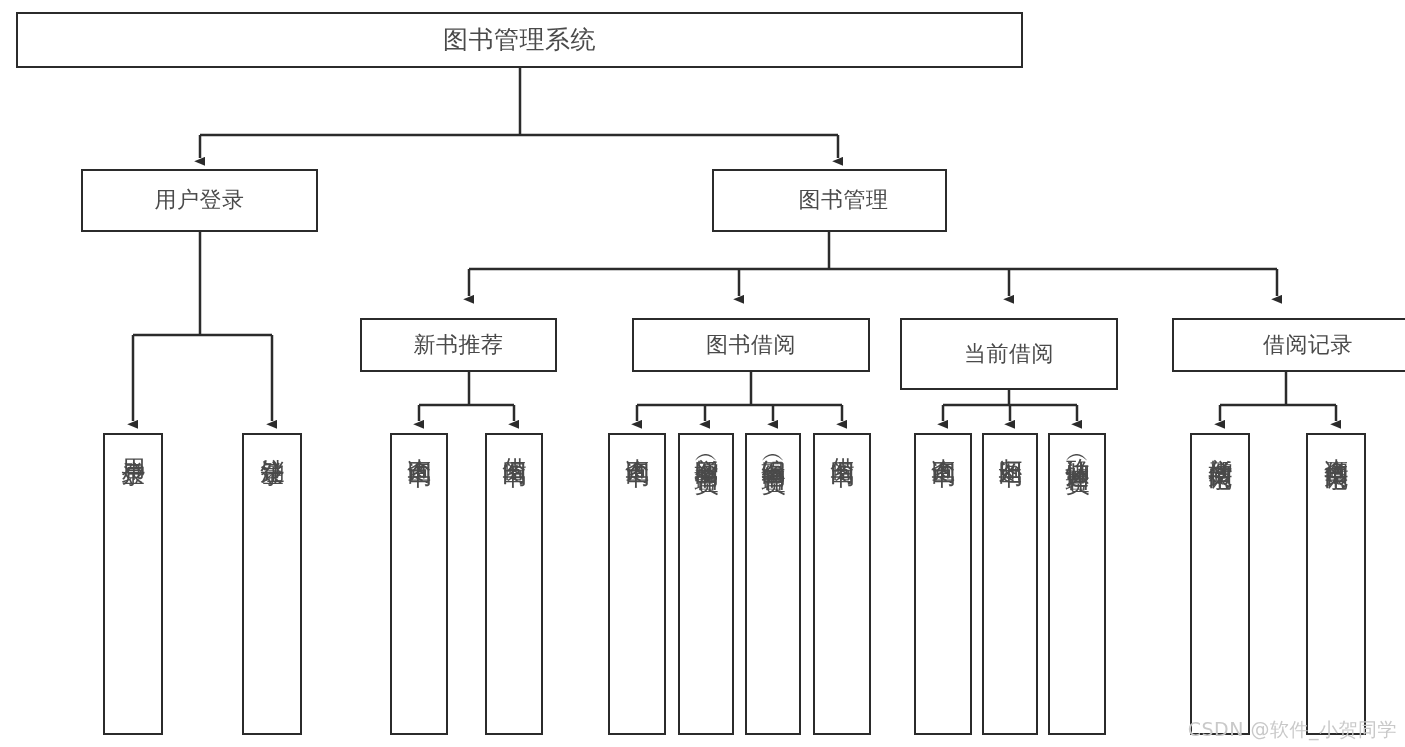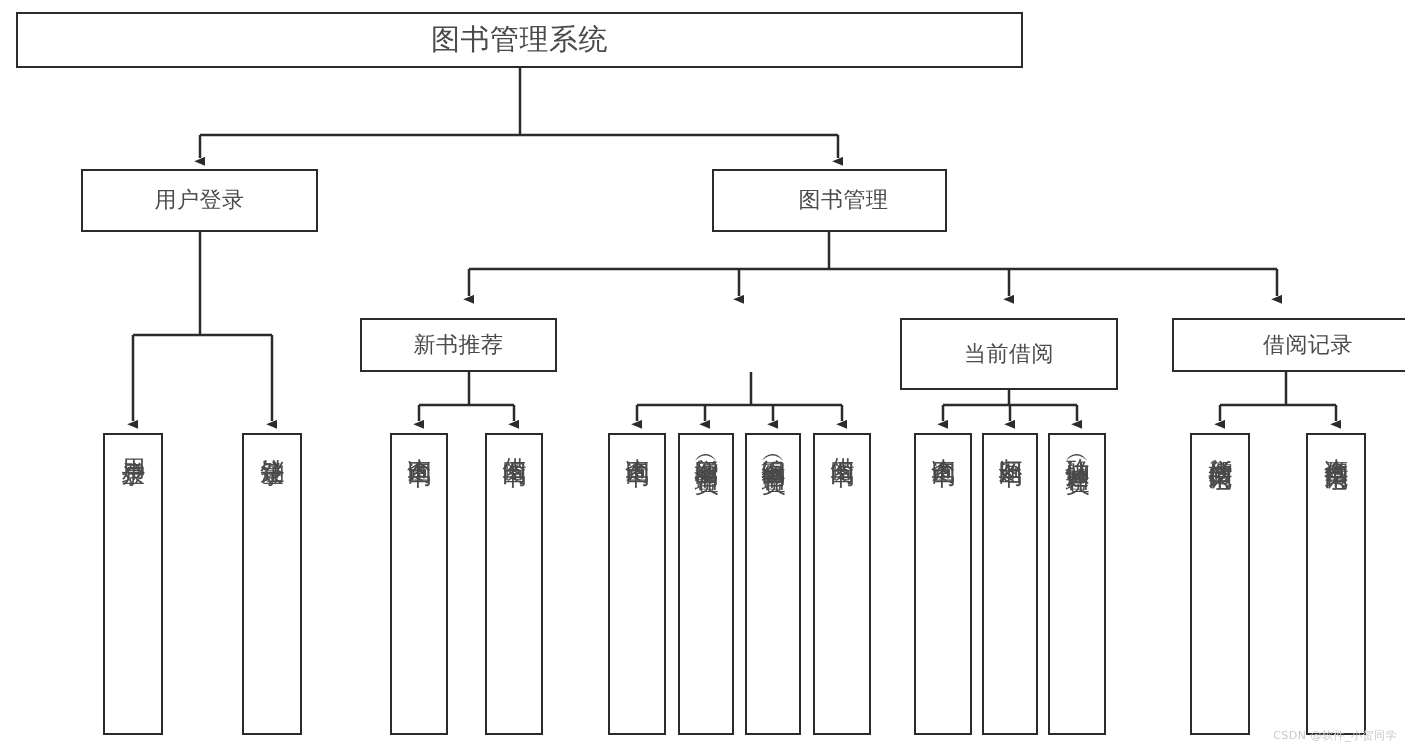--- a/index.html
+++ b/index.html
@@ -40,41 +40,41 @@
     display: block;
     line-height: 1.28;
     letter-spacing: 0.5px;
   }
   
   .node.h .label {
     writing-mode: horizontal-tb;
     font-size: 22px;
   }
   .node.root .label {
-    font-size: 29px;
+    font-size: 25px;
   }
   
   .node.v {
     align-items: flex-start;
     justify-content: center;
     padding-top: 4px;
   }
   .node.v .label {
     writing-mode: vertical-rl;
     text-orientation: upright;
     font-size: 24px;
     line-height: 1.05;
     letter-spacing: 2px;
     white-space: nowrap;
   }
   .watermark {
     position: absolute;
     right: 8px;
     bottom: 4px;
-    font-size: 11px;
+    font-size: 19px;
     color: #c9c9c9;
     letter-spacing: 0.5px;
     white-space: nowrap;
   }
 </style>
 </head>
 <body>
 
 <div id="canvas">
 
@@ -135,20 +135,23 @@
   <div class="node h" style="left:81px; top:169px; width:237px; height:63px;">
     <span class="label">用户登录</span>
   </div>
   <div class="node h" style="left:712px; top:169px; width:235px; height:63px;padding-left:28px;">
     <span class="label">图书管理</span>
   </div>
 
   <div class="node h" style="left:360px; top:318px; width:197px; height:54px;">
     <span class="label">新书推荐</span>
   </div>
+  <div class="node h" style="left:632px; top:318px; width:238px; height:54px;">
+    <span class="label">图书借阅</span>
+  </div>
   <div class="node h" style="left:900px; top:318px; width:218px; height:72px;">
     <span class="label">当前借阅</span>
   </div>
   <div class="node h" style="left:1172px; top:318px; width:272px; height:54px;">
     <span class="label">借阅记录</span>
   </div>
 
   <div class="node v" style="left:103px; top:433px; width:60px; height:302px;">
     <span class="label">用户登录</span>
   </div>

